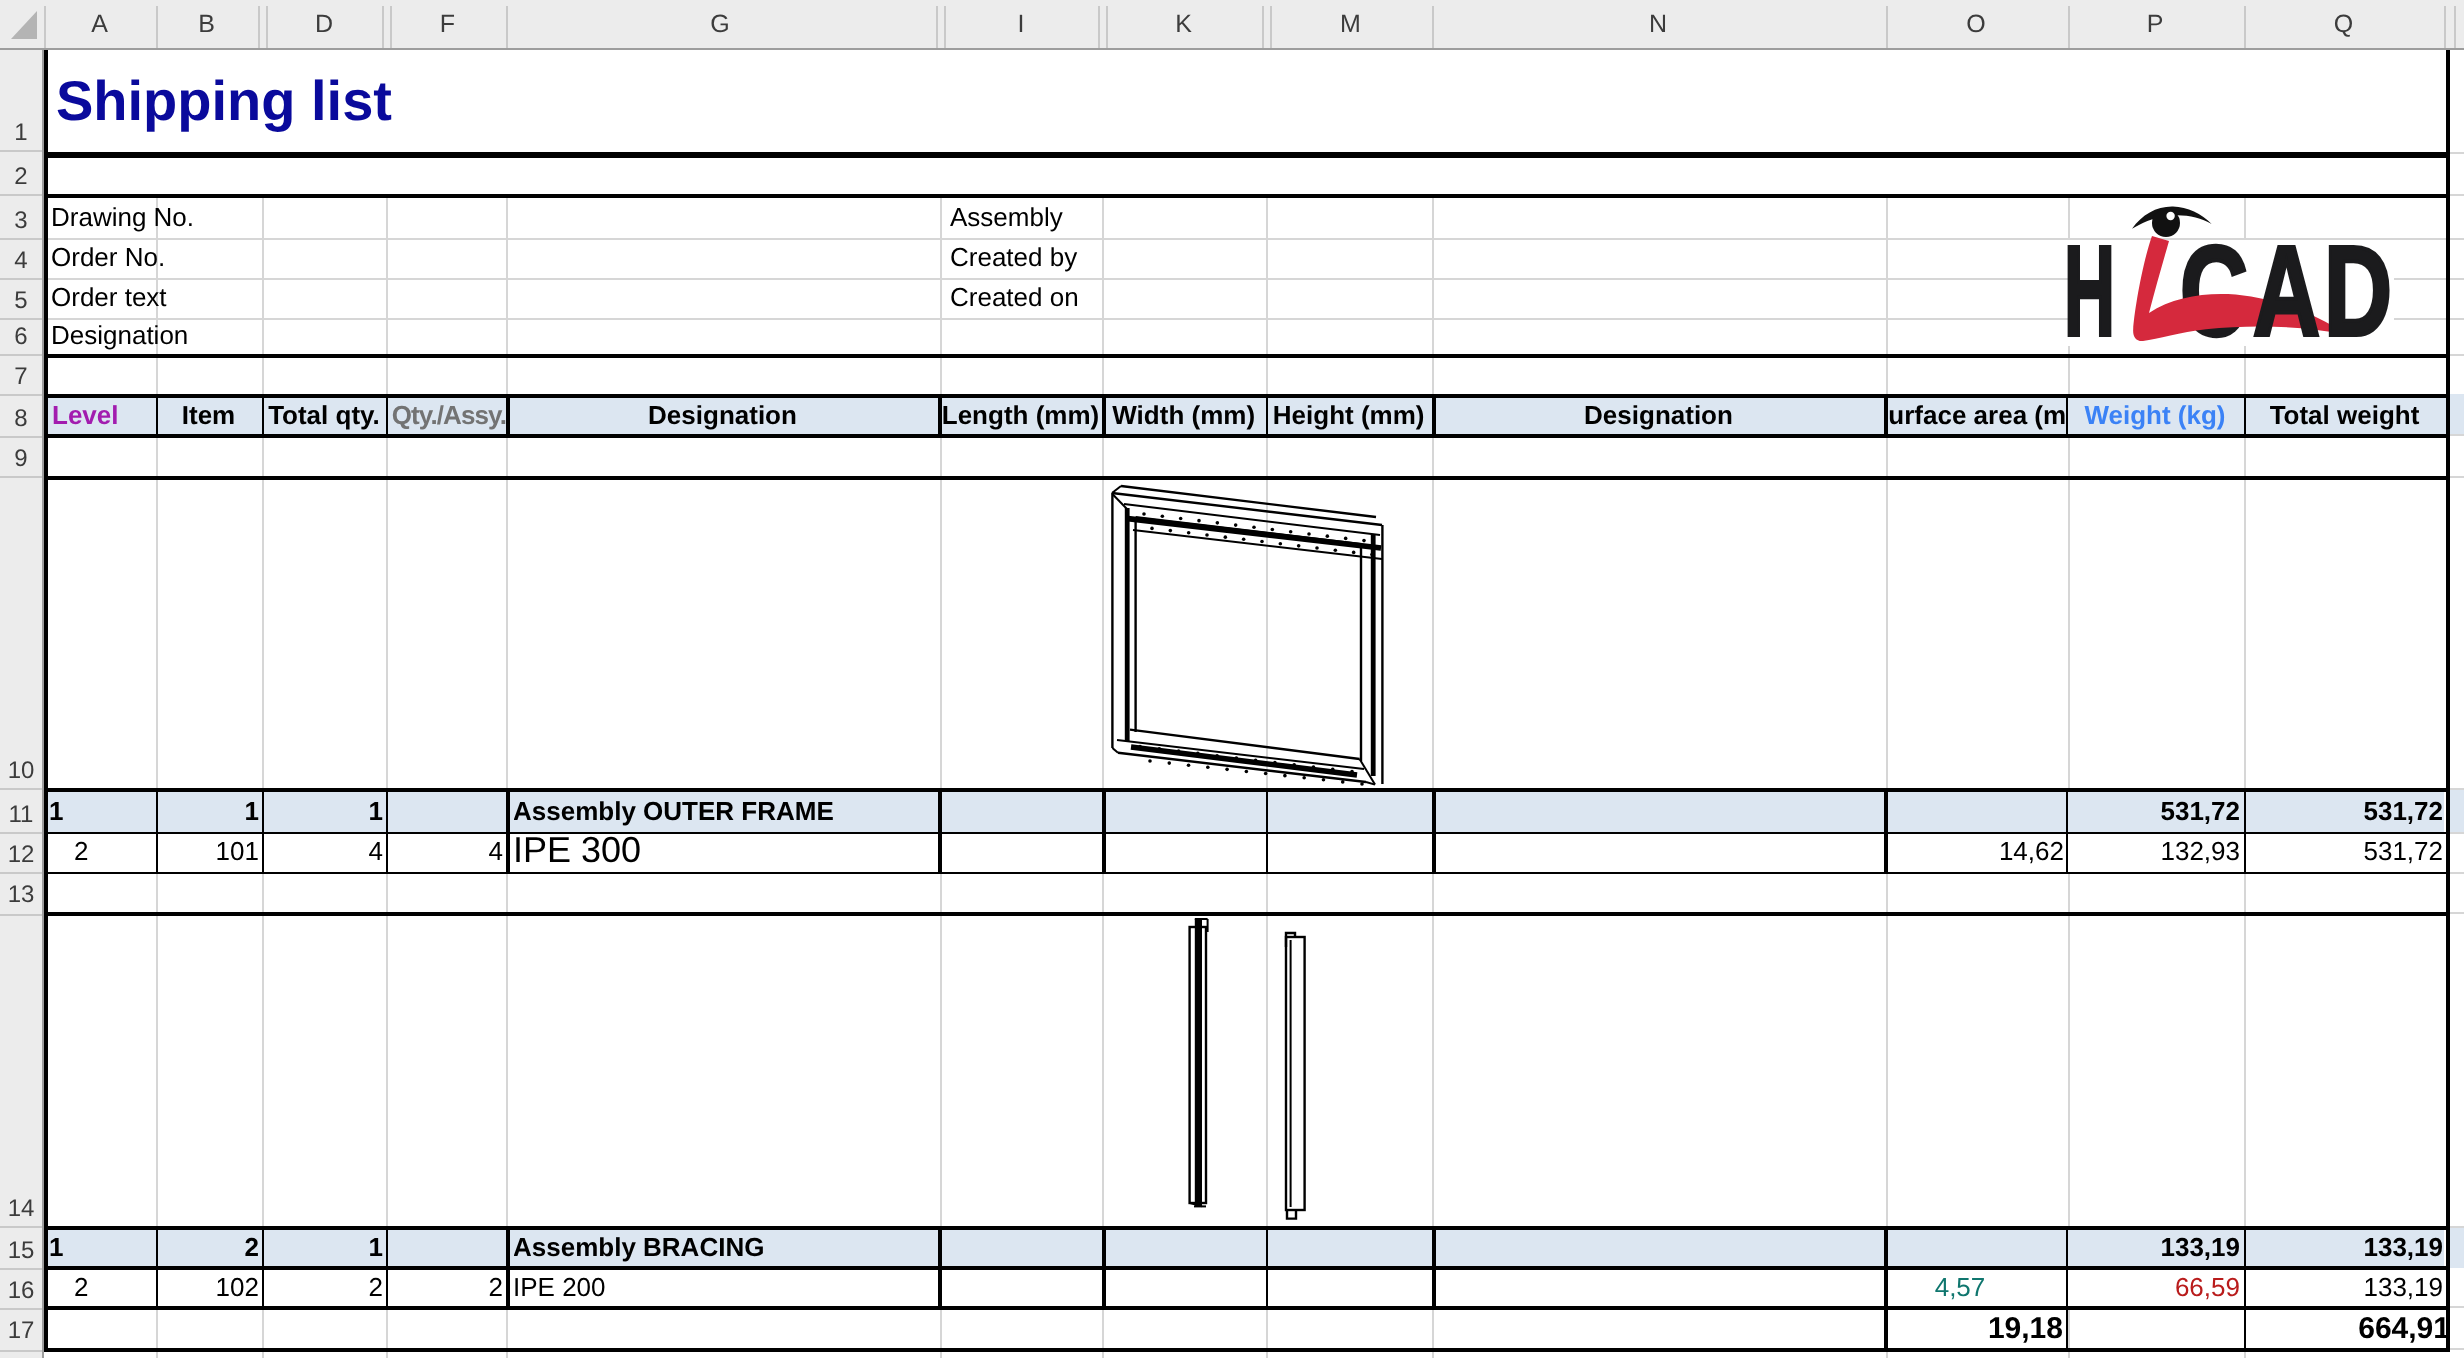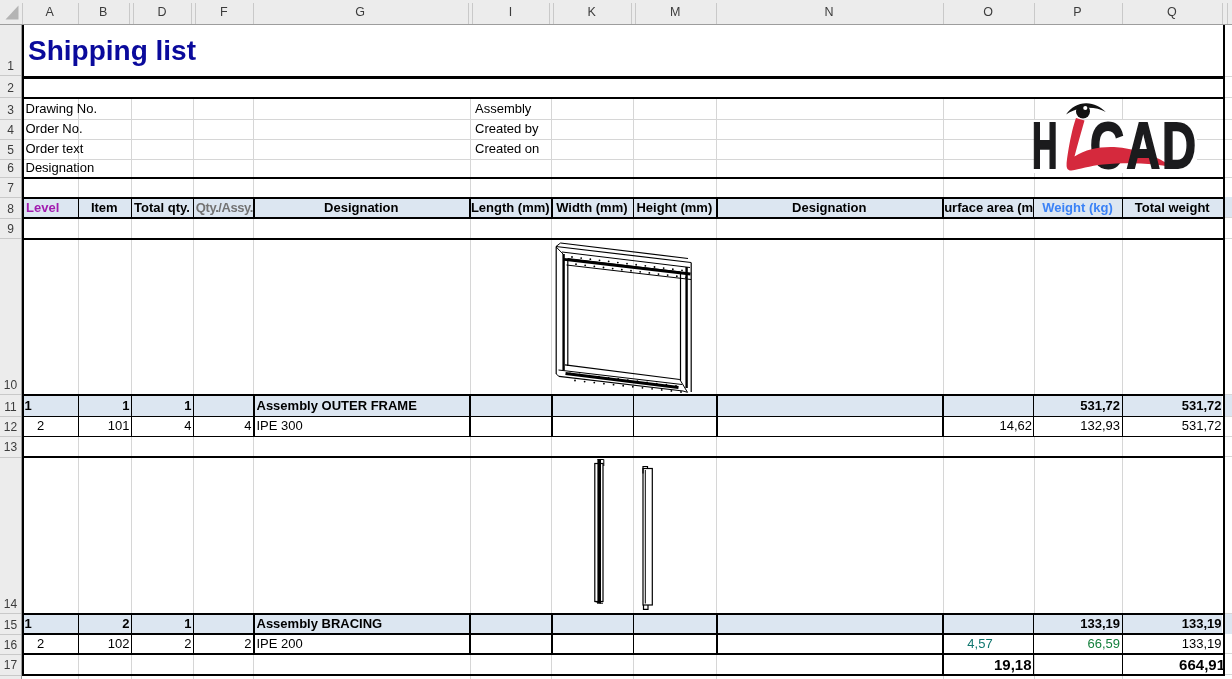--- a/index.html
+++ b/index.html
@@ -183,37 +183,37 @@
 <div style="position:absolute;left:24.5px;top:395.5px;width:53px;height:19.5px;font-size:13px;line-height:19.5px;text-align:left;color:#000;white-space:nowrap;overflow:hidden;font-weight:bold;">1</div>
 <div style="position:absolute;left:77.5px;top:395.5px;width:52px;height:19.5px;font-size:13px;line-height:19.5px;text-align:right;color:#000;white-space:nowrap;overflow:hidden;font-weight:bold;">1</div>
 <div style="position:absolute;left:131px;top:395.5px;width:60.5px;height:19.5px;font-size:13px;line-height:19.5px;text-align:right;color:#000;white-space:nowrap;overflow:hidden;font-weight:bold;">1</div>
 <div style="position:absolute;left:256.5px;top:395.5px;width:213px;height:19.5px;font-size:13px;line-height:19.5px;text-align:left;color:#000;white-space:nowrap;overflow:hidden;font-weight:bold;">Assembly OUTER FRAME</div>
 <div style="position:absolute;left:1033.5px;top:395.5px;width:86.5px;height:19.5px;font-size:13px;line-height:19.5px;text-align:right;color:#000;white-space:nowrap;overflow:hidden;font-weight:bold;">531,72</div>
 <div style="position:absolute;left:1121.5px;top:395.5px;width:100px;height:19.5px;font-size:13px;line-height:19.5px;text-align:right;color:#000;white-space:nowrap;overflow:hidden;font-weight:bold;">531,72</div>
 <div style="position:absolute;left:37px;top:416px;width:40.5px;height:19px;font-size:13px;line-height:19px;text-align:left;color:#000;white-space:nowrap;overflow:hidden;">2</div>
 <div style="position:absolute;left:77.5px;top:416px;width:52px;height:19px;font-size:13px;line-height:19px;text-align:right;color:#000;white-space:nowrap;overflow:hidden;">101</div>
 <div style="position:absolute;left:131px;top:416px;width:60.5px;height:19px;font-size:13px;line-height:19px;text-align:right;color:#000;white-space:nowrap;overflow:hidden;">4</div>
 <div style="position:absolute;left:193px;top:416px;width:58.5px;height:19px;font-size:13px;line-height:19px;text-align:right;color:#000;white-space:nowrap;overflow:hidden;">4</div>
-<div style="position:absolute;left:256.5px;top:416px;width:202px;height:19px;font-size:13px;line-height:19px;text-align:left;color:#000;white-space:nowrap;overflow:hidden;">IPE 300</div>
+<div style="position:absolute;left:256.5px;top:416px;width:202px;height:19px;font-size:18px;line-height:19px;text-align:left;color:#000;white-space:nowrap;overflow:hidden;">IPE 300</div>
 <div style="position:absolute;left:942.5px;top:416px;width:89.5px;height:19px;font-size:13px;line-height:19px;text-align:right;color:#000;white-space:nowrap;overflow:hidden;">14,62</div>
 <div style="position:absolute;left:1033.5px;top:416px;width:86.5px;height:19px;font-size:13px;line-height:19px;text-align:right;color:#000;white-space:nowrap;overflow:hidden;">132,93</div>
 <div style="position:absolute;left:1121.5px;top:416px;width:100px;height:19px;font-size:13px;line-height:19px;text-align:right;color:#000;white-space:nowrap;overflow:hidden;">531,72</div>
 <div style="position:absolute;left:24.5px;top:614.5px;width:53px;height:18.5px;font-size:13px;line-height:18.5px;text-align:left;color:#000;white-space:nowrap;overflow:hidden;font-weight:bold;">1</div>
 <div style="position:absolute;left:77.5px;top:614.5px;width:52px;height:18.5px;font-size:13px;line-height:18.5px;text-align:right;color:#000;white-space:nowrap;overflow:hidden;font-weight:bold;">2</div>
 <div style="position:absolute;left:131px;top:614.5px;width:60.5px;height:18.5px;font-size:13px;line-height:18.5px;text-align:right;color:#000;white-space:nowrap;overflow:hidden;font-weight:bold;">1</div>
 <div style="position:absolute;left:256.5px;top:614.5px;width:213px;height:18.5px;font-size:13px;line-height:18.5px;text-align:left;color:#000;white-space:nowrap;overflow:hidden;font-weight:bold;">Assembly BRACING</div>
 <div style="position:absolute;left:1033.5px;top:614.5px;width:86.5px;height:18.5px;font-size:13px;line-height:18.5px;text-align:right;color:#000;white-space:nowrap;overflow:hidden;font-weight:bold;">133,19</div>
 <div style="position:absolute;left:1121.5px;top:614.5px;width:100px;height:18.5px;font-size:13px;line-height:18.5px;text-align:right;color:#000;white-space:nowrap;overflow:hidden;font-weight:bold;">133,19</div>
 <div style="position:absolute;left:37px;top:634px;width:40.5px;height:19px;font-size:13px;line-height:19px;text-align:left;color:#000;white-space:nowrap;overflow:hidden;">2</div>
 <div style="position:absolute;left:77.5px;top:634px;width:52px;height:19px;font-size:13px;line-height:19px;text-align:right;color:#000;white-space:nowrap;overflow:hidden;">102</div>
 <div style="position:absolute;left:131px;top:634px;width:60.5px;height:19px;font-size:13px;line-height:19px;text-align:right;color:#000;white-space:nowrap;overflow:hidden;">2</div>
 <div style="position:absolute;left:193px;top:634px;width:58.5px;height:19px;font-size:13px;line-height:19px;text-align:right;color:#000;white-space:nowrap;overflow:hidden;">2</div>
 <div style="position:absolute;left:256.5px;top:634px;width:213px;height:35px;font-size:13px;line-height:19px;text-align:left;color:#000;white-space:nowrap;overflow:hidden;">IPE 200</div>
 <div style="position:absolute;left:942.5px;top:634px;width:75px;height:19px;font-size:13px;line-height:19px;text-align:center;color:#0f766e;white-space:nowrap;overflow:hidden;">4,57</div>
-<div style="position:absolute;left:1033.5px;top:634px;width:86.5px;height:19px;font-size:13px;line-height:19px;text-align:right;color:#15803d;white-space:nowrap;overflow:hidden;">66,59</div>
+<div style="position:absolute;left:1033.5px;top:634px;width:86.5px;height:19px;font-size:13px;line-height:19px;text-align:right;color:#b91c1c;white-space:nowrap;overflow:hidden;">66,59</div>
 <div style="position:absolute;left:1121.5px;top:634px;width:100px;height:19px;font-size:13px;line-height:19px;text-align:right;color:#000;white-space:nowrap;overflow:hidden;">133,19</div>
 <div style="position:absolute;left:942px;top:654.5px;width:89.5px;height:20px;font-size:15px;line-height:20px;text-align:right;color:#000;white-space:nowrap;overflow:hidden;font-weight:bold;">19,18</div>
 <div style="position:absolute;left:1121.5px;top:654.5px;width:103.5px;height:20px;font-size:15px;line-height:20px;text-align:right;color:#000;white-space:nowrap;overflow:hidden;font-weight:bold;">664,91</div>
 <svg width="1232" height="679" viewBox="0 0 1232 679" style="position:absolute;left:0;top:0">
     <text x="1032" y="167.5" textLength="25.5" lengthAdjust="spacingAndGlyphs" style="font-family:&quot;Liberation Sans&quot;,sans-serif;font-weight:bold;font-size:64px" fill="#1b1b1d" stroke="#1b1b1d" stroke-width="2">H</text>
     <text x="1090" y="167.5" textLength="34" lengthAdjust="spacingAndGlyphs" style="font-family:&quot;Liberation Sans&quot;,sans-serif;font-weight:bold;font-size:64px" fill="#1b1b1d" stroke="#1b1b1d" stroke-width="2">C</text>
     <path d="M1076,118 L1084.5,120.5 C1081.5,131 1078,143 1074.5,156.5 C1085.5,149 1100,146.5 1114,147 C1136,148.3 1157,156 1173.2,167.3 C1151,162.8 1126,162.3 1103,164.6 C1090,166 1079,169.5 1071.5,170.5 C1068,170.8 1066.3,168.5 1066.6,164.5 C1067,157 1071,132 1076,118 Z" fill="#d5293d"></path>
     <text x="1126.5" y="167.5" textLength="33.5" lengthAdjust="spacingAndGlyphs" style="font-family:&quot;Liberation Sans&quot;,sans-serif;font-weight:bold;font-size:64px" fill="#1b1b1d" stroke="#1b1b1d" stroke-width="2">A</text>
     <text x="1162" y="167.5" textLength="34" lengthAdjust="spacingAndGlyphs" style="font-family:&quot;Liberation Sans&quot;,sans-serif;font-weight:bold;font-size:64px" fill="#1b1b1d" stroke="#1b1b1d" stroke-width="2">D</text>
     <path d="M1066,114.4 C1071,107.3 1078.5,103.1 1086.5,103.3 C1093.8,103.5 1100.8,107 1105.8,112 C1099.5,108.2 1090.8,106.8 1082.5,108.1 C1076.3,109.2 1070.8,111.4 1066,114.4 Z" fill="#111"></path>

